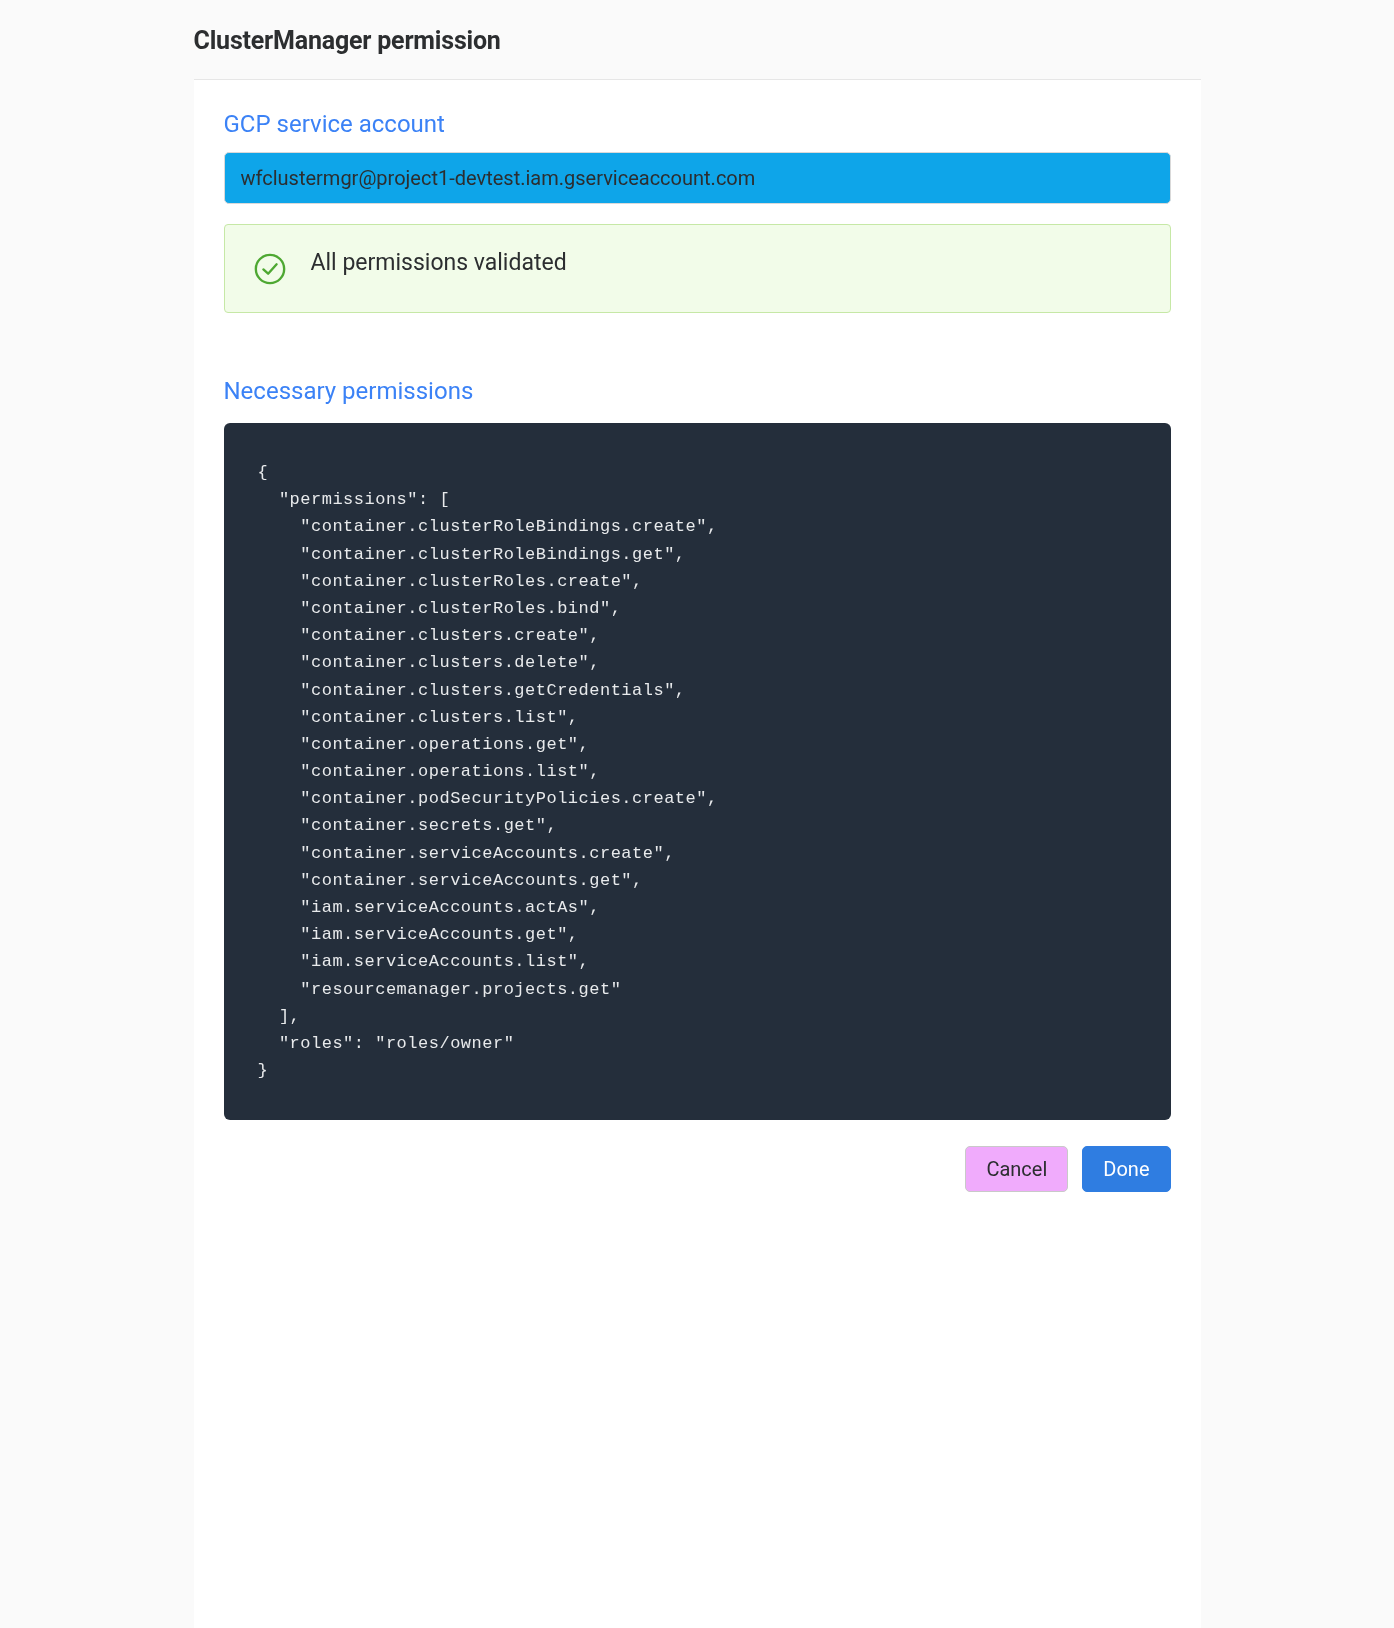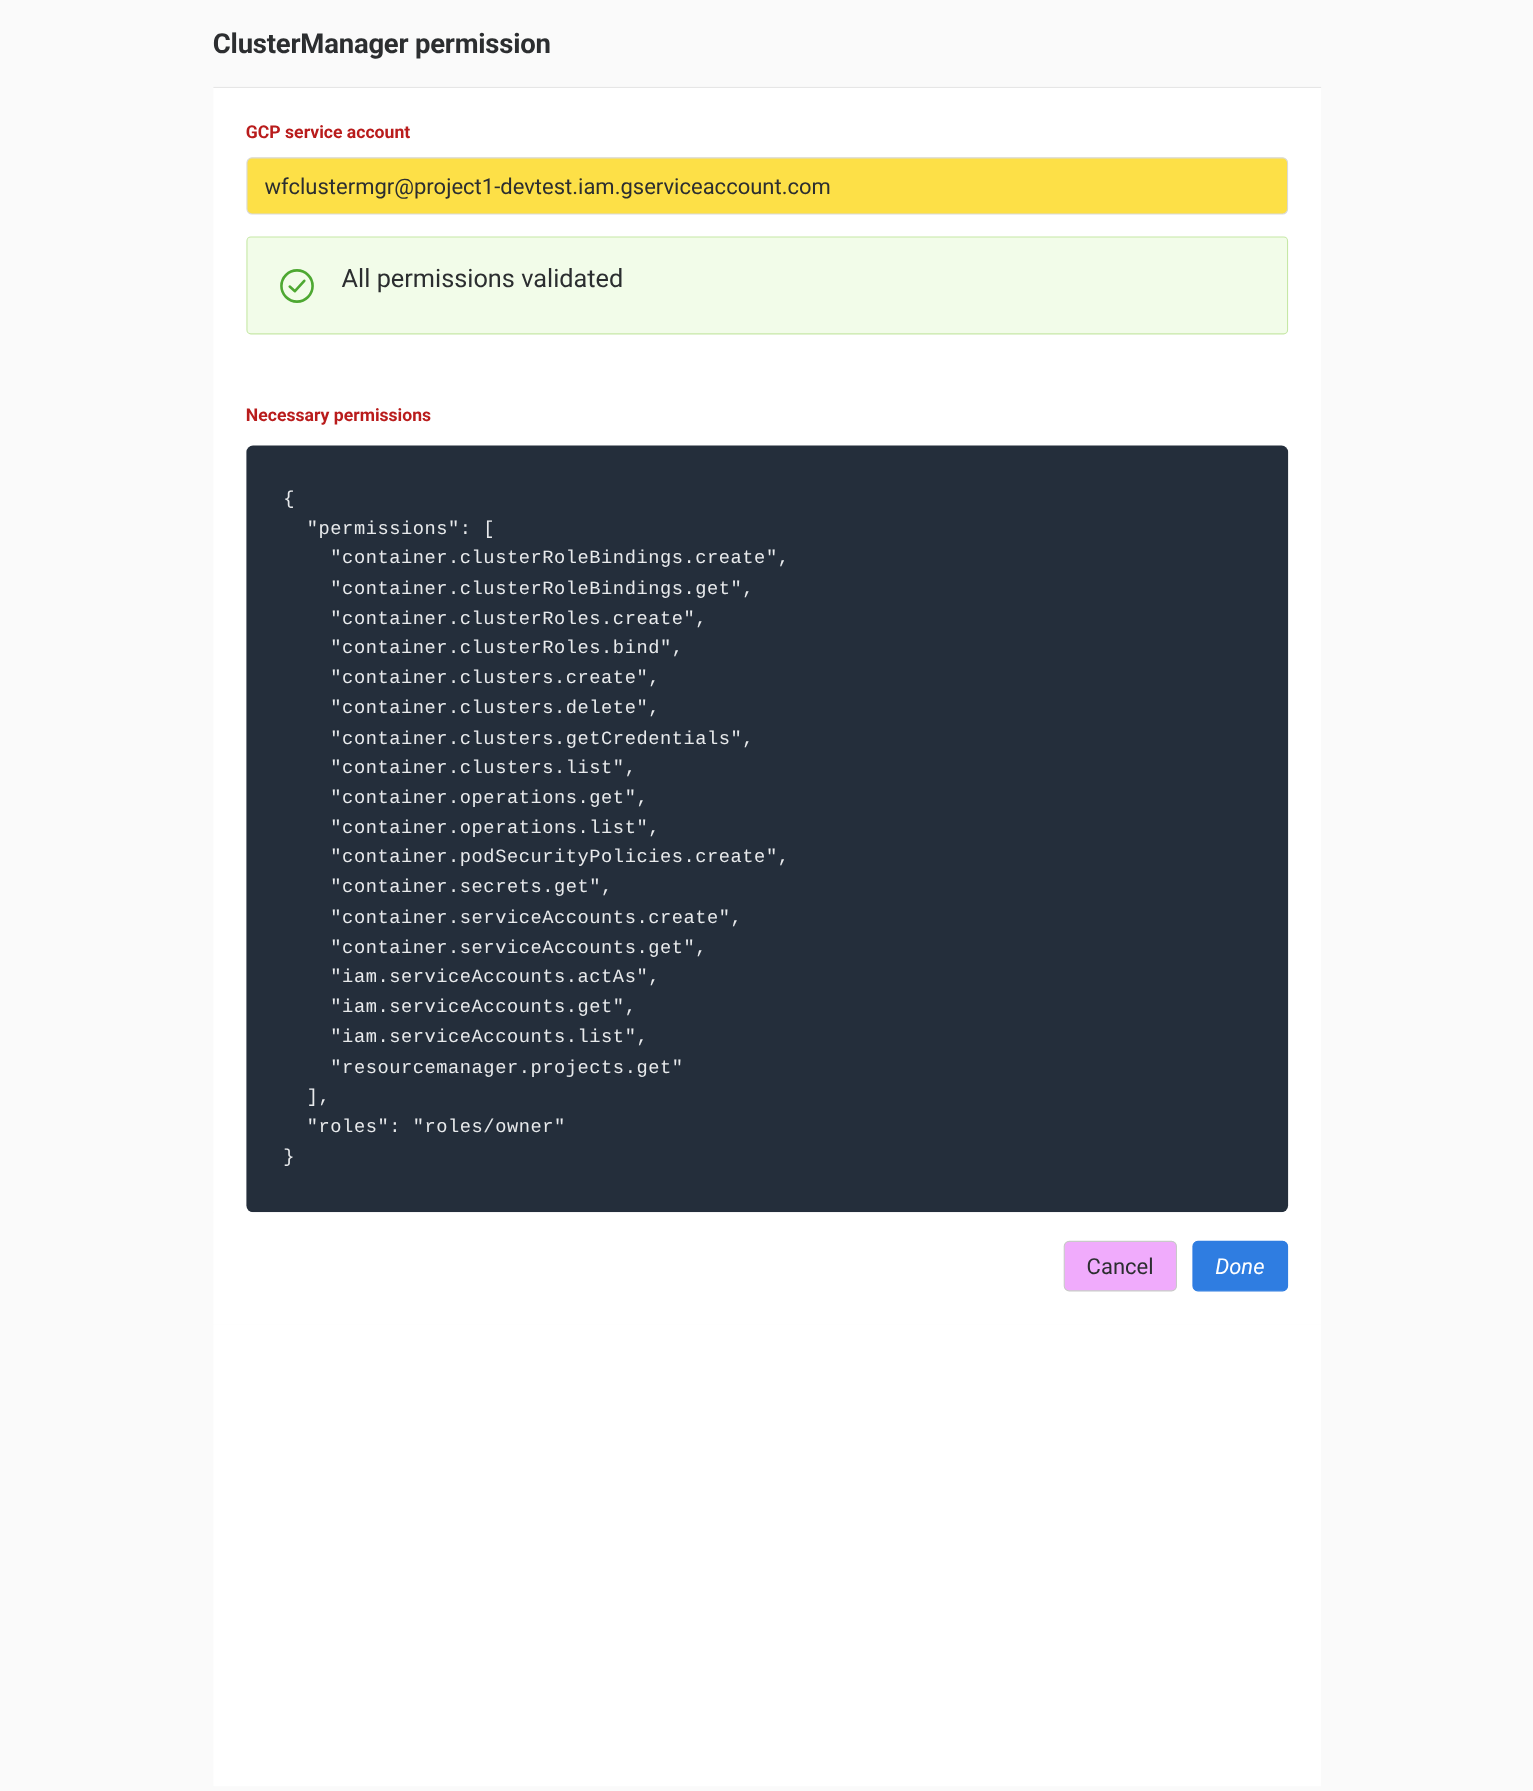--- a/index.html
+++ b/index.html
@@ -26,33 +26,33 @@
       font-size: 25px;
       font-weight: 700;
       color: #2c2e30;
       letter-spacing: -0.2px;
     }
     .dialog-body {
       padding: 30px 30px 0 30px;
       background: #ffffff;
     }
     .section-label {
-      font-size: 16px;
-      font-weight: 700;
-      color: #b91c1c;
+      font-size: 24px;
+      font-weight: 400;
+      color: #3b82f6;
       margin-bottom: 14px;
     }
     .text-input {
       width: 100%;
       padding: 13px 16px;
       font-size: 20px;
       border: 1px solid #d9d9d9;
       border-radius: 5px;
       color: #2c2e30;
-      background: #fde047;
+      background: #0ea5e9;
       font-family: inherit;
     }
     .validation-box {
       margin-top: 20px;
       background: #f2fce9;
       border: 1px solid #c6e8a6;
       border-radius: 4px;
       padding: 24px 28px 26px 28px;
       display: flex;
       align-items: flex-end;
@@ -112,21 +112,20 @@
     }
     .btn-secondary {
       background: #f0abfc;
       border: 1px solid #c9c9c9;
       color: #2c2e30;
     }
     .btn-primary {
       background: #2f7de1;
       color: #ffffff;
       border: 1px solid #2f7de1;
-      font-style: italic;
     }
     .spacer-bottom {
       height: 420px;
       background: #ffffff;
     }
   </style>
 </head>
 <body>
 
 <div class="dialog">

